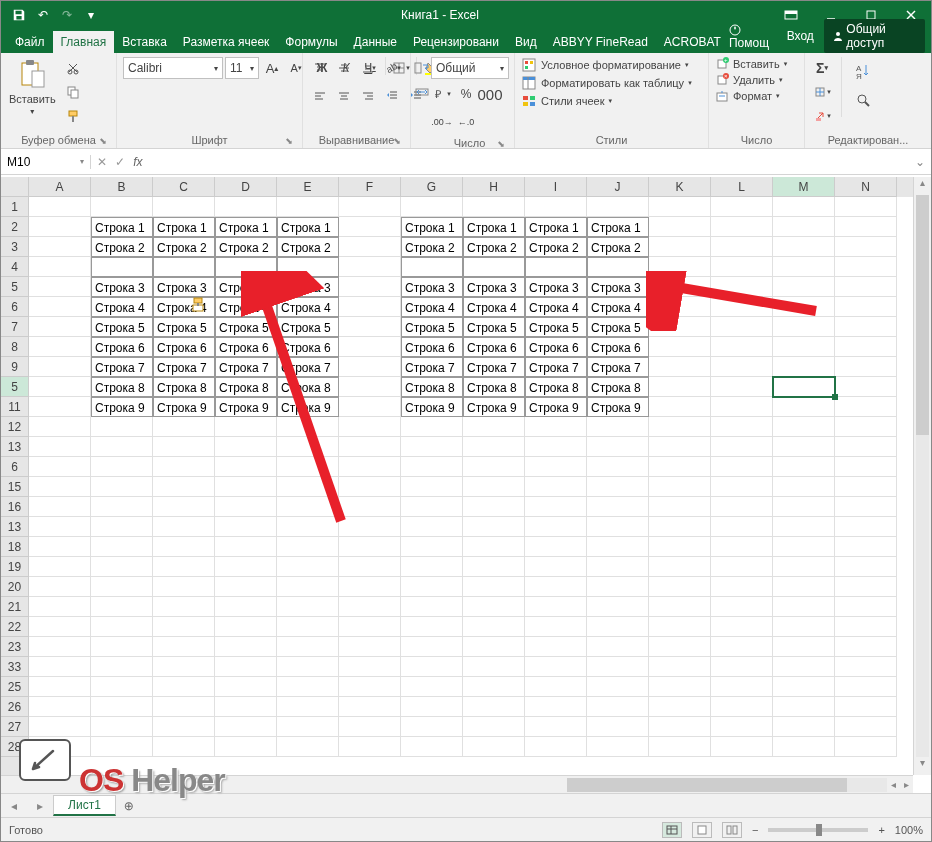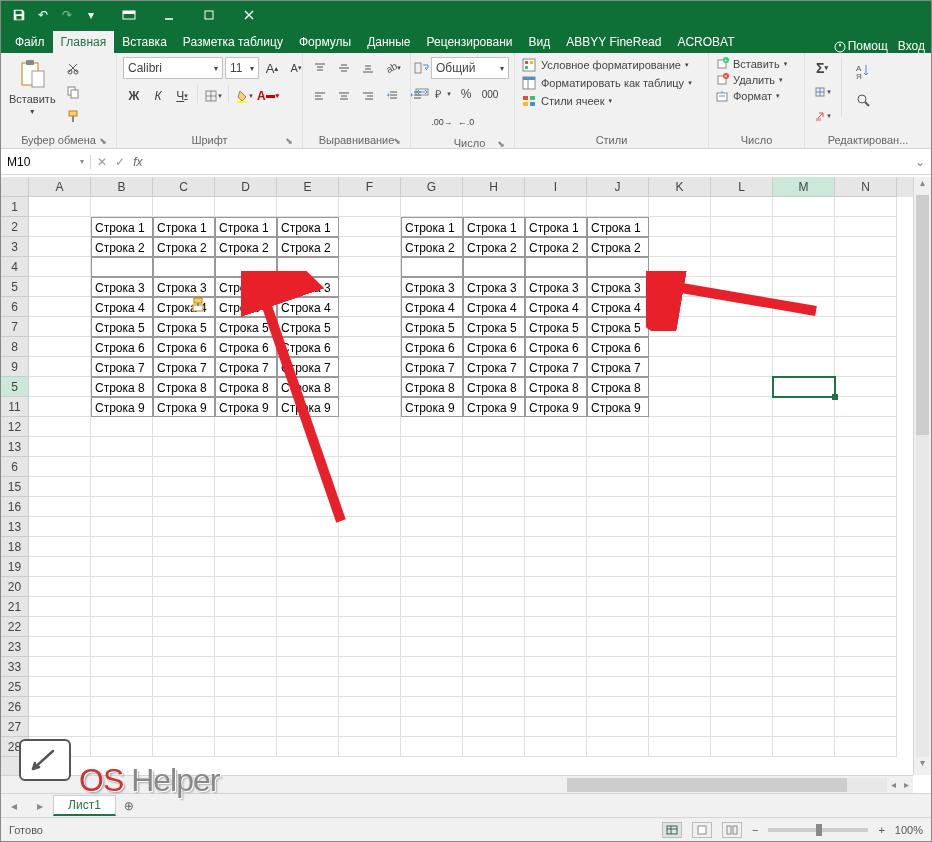--- a/index.html
+++ b/index.html
@@ -75,40 +75,41 @@
 .view-btn.active { background: #d6e9de; }
 .zoom-slider { width: 100px; height: 4px; background: #ccc; position: relative; }
 .zoom-slider .handle { position: absolute; left: 48px; top: -4px; width: 6px; height: 12px; background: #888; }
 
 
 .arrow { position: absolute; z-index: 100; }
 
 
 .watermark { position: absolute; left: 18px; bottom: 42px; z-index: 200; display: flex; align-items: center; gap: 8px; }
 .watermark .wm-icon { width: 52px; height: 42px; border: 2px solid #555; border-radius: 6px; display: flex; align-items: center; justify-content: center; background: #fff; }
-.watermark .wm-text { font-size: 32px; font-weight: normal; letter-spacing: -1px; margin-top: 42px; }
+.watermark .wm-text { font-size: 32px; font-weight: bold; letter-spacing: -1px; margin-top: 42px; }
 .watermark .os { color: #c33; text-shadow: 1px 1px 0 #fff, 2px 2px 2px #999; }
 .watermark .helper { color: #888; text-shadow: 1px 1px 0 #fff, 2px 2px 2px #aaa; }
 
 .paintbrush { position: absolute; z-index: 90; }
 </style>
 </head>
 <body>
 
 <div class="titlebar">
   <div class="qat">
     <span class="qat-btn">
       <svg width="14" height="14" viewBox="0 0 16 16">
           <path fill="#fff" d="M2 2h10l2 2v10H2V2zm2 1v4h7V3H4zm1 6v4h6V9H5z"></path>
         </svg>
     </span>
     <span class="qat-btn">↶</span>
     <span class="qat-btn" style="opacity:.5">↷</span>
     <span class="qat-btn">▾</span>
   </div>
+  <div class="title">Книга1 - Excel</div>
   <div class="winbtns">
     <span class="winbtn">
       <svg width="14" height="10">
           <rect x="1" y="1" width="12" height="8" fill="none" stroke="#fff"></rect>
           <rect x="1" y="1" width="12" height="3" fill="#fff"></rect>
         </svg>
     </span>
     <span class="winbtn">
       <svg width="12" height="12">
           <line x1="2" y1="10" x2="10" y2="10" stroke="#fff" stroke-width="1.5"></line>
@@ -125,33 +126,40 @@
           <line x1="10" y1="2" x2="2" y2="10" stroke="#fff" stroke-width="1.5"></line>
         </svg>
     </span>
   </div>
 </div>
 
 <div class="ribbon-tabs">
   <div class="ribbon-tab">Файл</div>
   <div class="ribbon-tab active">Главная</div>
   <div class="ribbon-tab">Вставка</div>
-  <div class="ribbon-tab">Разметка таблицу</div>
+  <div class="ribbon-tab">Разметка ячеек</div>
   <div class="ribbon-tab">Формулы</div>
   <div class="ribbon-tab">Данные</div>
   <div class="ribbon-tab">Рецензировани</div>
   <div class="ribbon-tab">Вид</div>
   <div class="ribbon-tab">ABBYY FineRead</div>
   <div class="ribbon-tab">ACROBAT</div>
   <div class="right">
     <span><svg width="12" height="12" style="margin-right:2px">
           <circle cx="6" cy="6" r="5" fill="none" stroke="#fff"></circle>
           <path d="M6 2l-1 2 1 2 1-2z" fill="#fff"></path>
         </svg><span>Помощ</span></span>
     <span>Вход</span>
+    <span style="background:#094423;padding:3px 8px;border-radius:2px;display:flex;align-items:center;gap:4px">
+        <svg width="12" height="12">
+          <circle cx="6" cy="4" r="2" fill="#fff"></circle>
+          <path d="M2 11c0-2 2-3 4-3s4 1 4 3" fill="#fff"></path>
+        </svg>
+        <span>Общий доступ</span>
+      </span>
   </div>
 </div>
 
 <div class="ribbon">
 
   <div class="ribbon-group" style="width:116px">
     <div class="controls">
       <div class="big-btn">
         <div class="ico">
           <svg width="28" height="32" viewBox="0 0 28 32">
@@ -182,21 +190,21 @@
               <rect x="3" y="2" width="8" height="5" fill="#ffcc66" stroke="#b8860b"></rect>
               <rect x="6" y="7" width="2" height="6" fill="#888"></rect>
             </svg>
           </div>
       </div>
     </div>
     <div class="label"><span>Буфер обмена</span><span class="expand">⬊</span></div>
   </div>
 
   <div class="ribbon-group" style="width:186px">
-    <div class="controls" style="flex-direction:column;gap:4px">
+    <div class="controls" style="flex-direction:row;gap:4px">
       <div class="btn-row">
         <div class="font-combo font-name">
             <span>Calibri</span>
             <span style="margin-left:auto;font-size:8px">▾</span>
           </div>
         <div class="font-combo font-size">
             <span>11</span>
             <span style="margin-left:auto;font-size:8px">▾</span>
           </div>
         <div class="small-btn" style="font-size:13px">A<sup style="font-size:8px">▴</sup></div>
@@ -333,21 +341,21 @@
           <span style="margin-left:auto;font-size:8px">▾</span>
         </div>
       <div class="btn-row">
         <div class="small-btn">
             <svg width="14" height="14">
               <text x="2" y="11" font-size="11" fill="#555">₽</text>
             </svg>
             <span style="font-size:7px">▾</span>
           </div>
         <div class="small-btn">%</div>
-        <div class="small-btn" style="font-size:10px">000</div>
+        <div class="small-btn" style="font-size:15px">000</div>
       </div>
       <div class="btn-row">
         <div class="small-btn" style="font-size:9px">.00→</div>
         <div class="small-btn" style="font-size:9px">←.0</div>
       </div>
     </div>
     <div class="label"><span>Число</span><span class="expand">⬊</span></div>
   </div>
 
   <div class="ribbon-group" style="width:194px">

